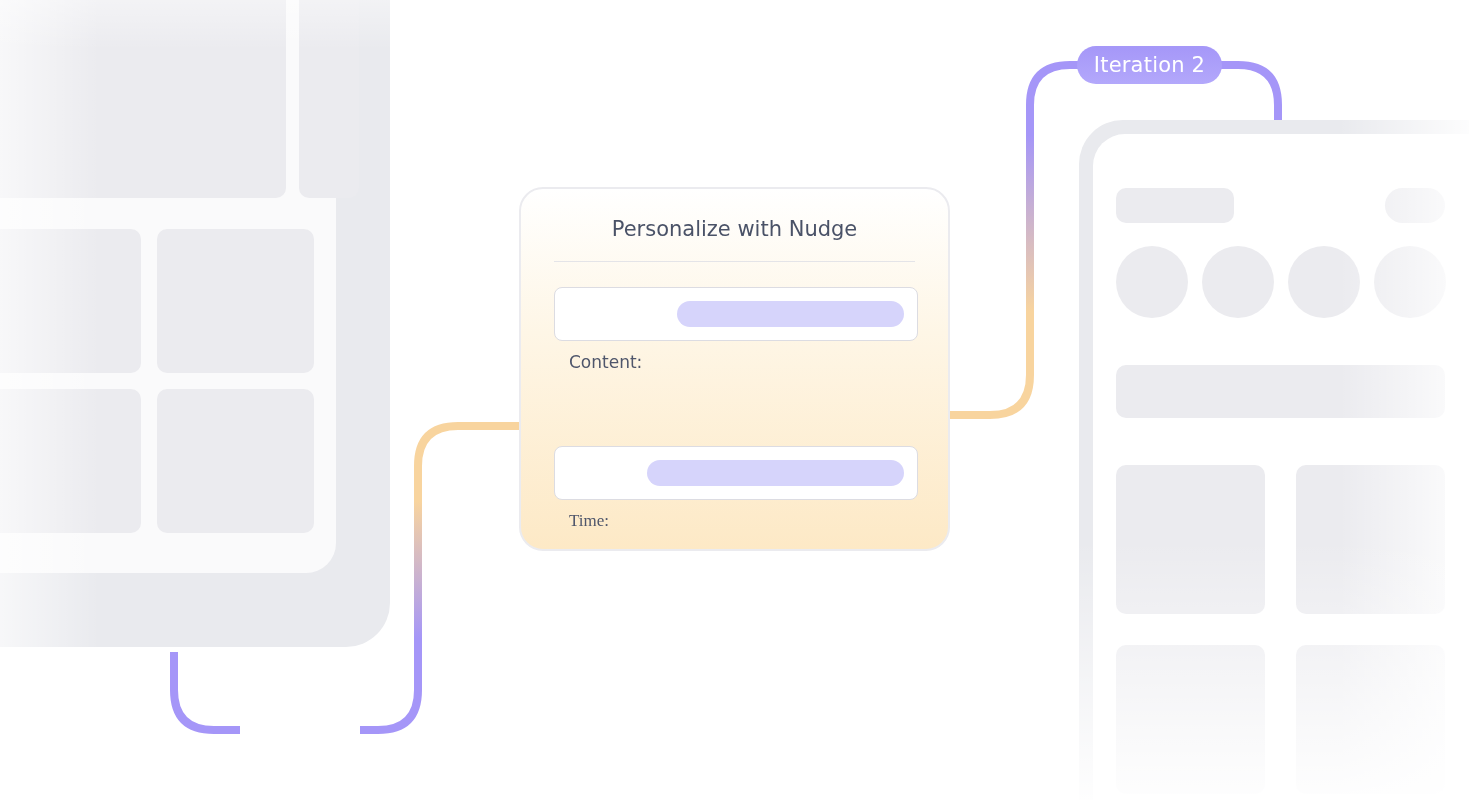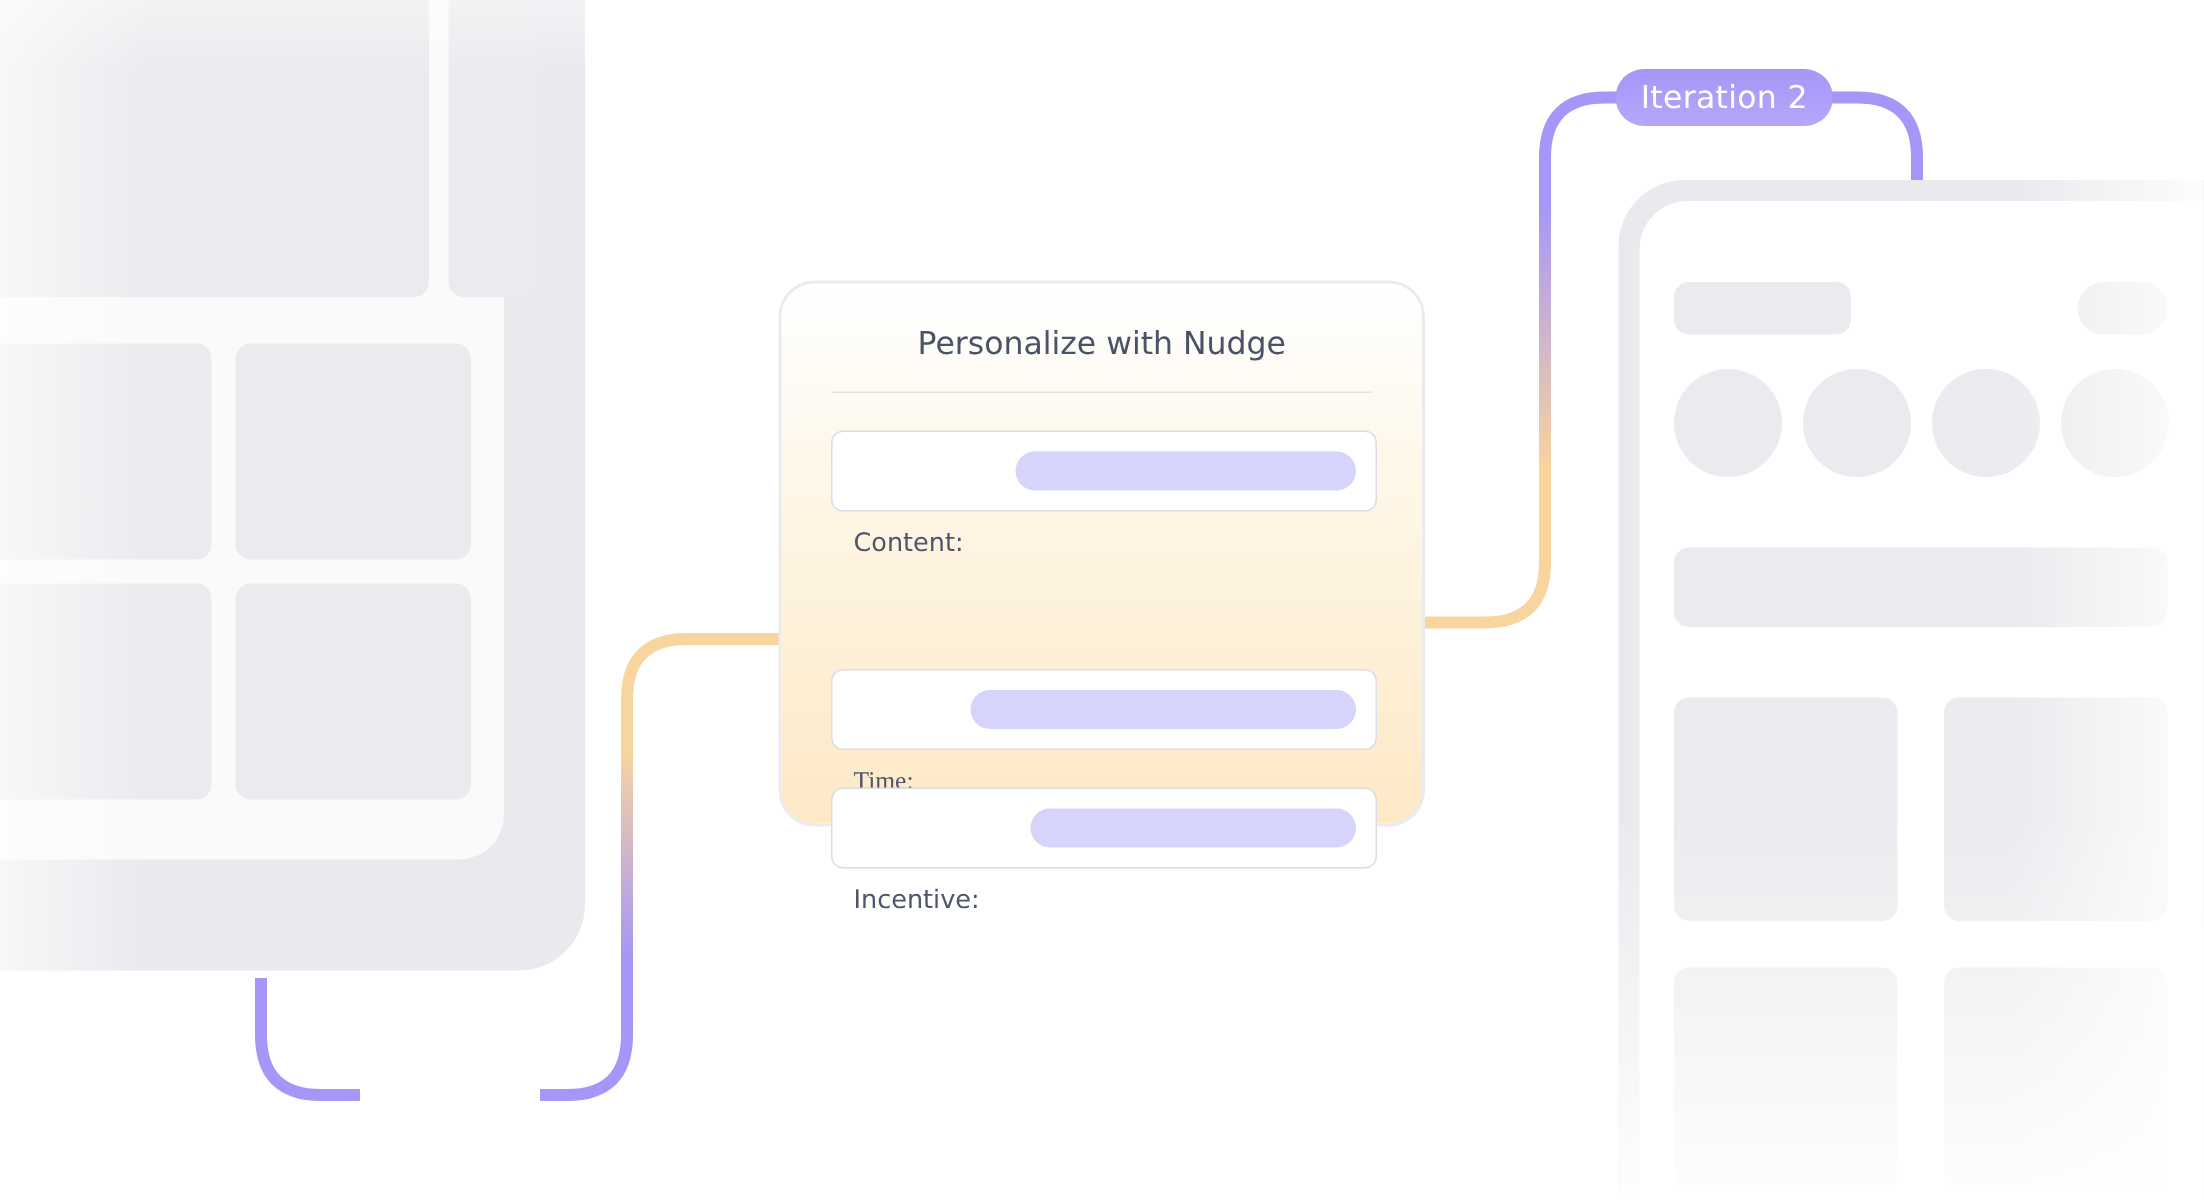--- a/index.html
+++ b/index.html
@@ -172,19 +172,15 @@
     <div class="card-divider"></div>
 
     <div class="field-row" style="top:98px;">
       <span class="field-label">Content:</span>
       <span class="field-bar" style="left:122px;"></span>
     </div>
     <div class="field-row" style="top:257px;font-family:Liberation Serif, serif;">
       <span class="field-label">Time:</span>
       <span class="field-bar" style="left:92px;"></span>
     </div>
-    <div class="field-row" style="top:336px;">
-      <span class="field-label">Incentive:</span>
-      <span class="field-bar" style="left:132px;"></span>
-    </div>
   </div>
 
 </div>
 
 </body></html>

